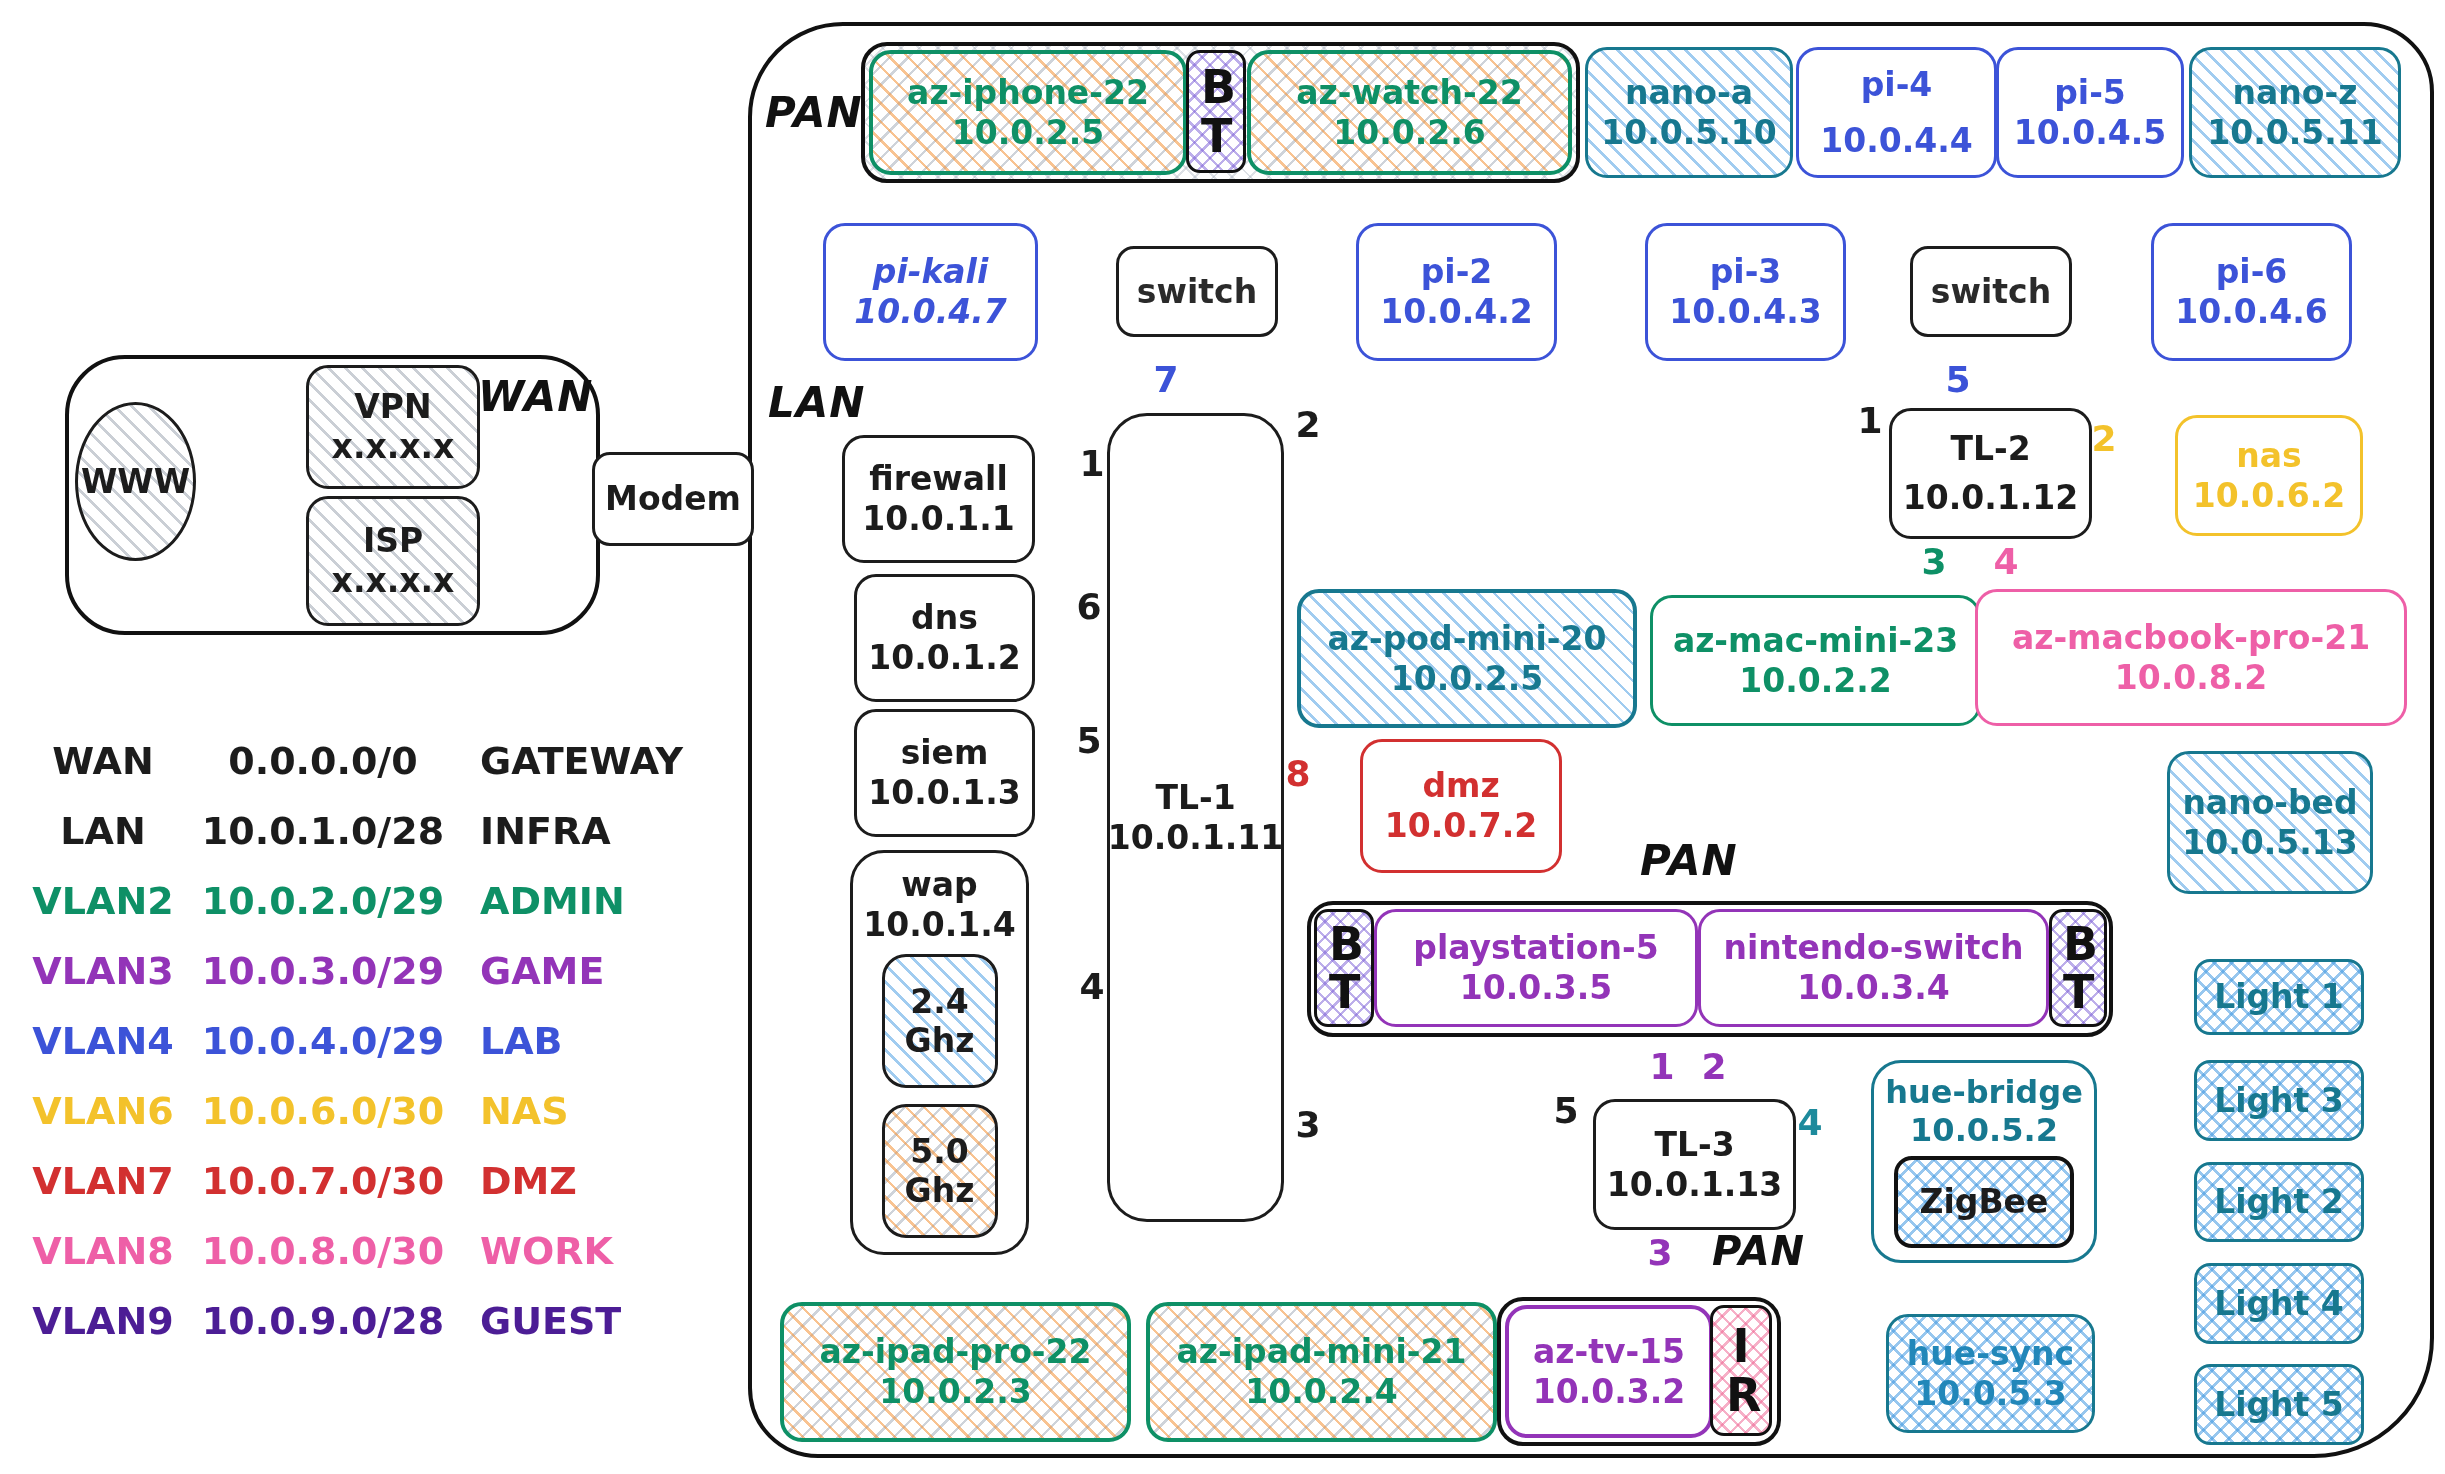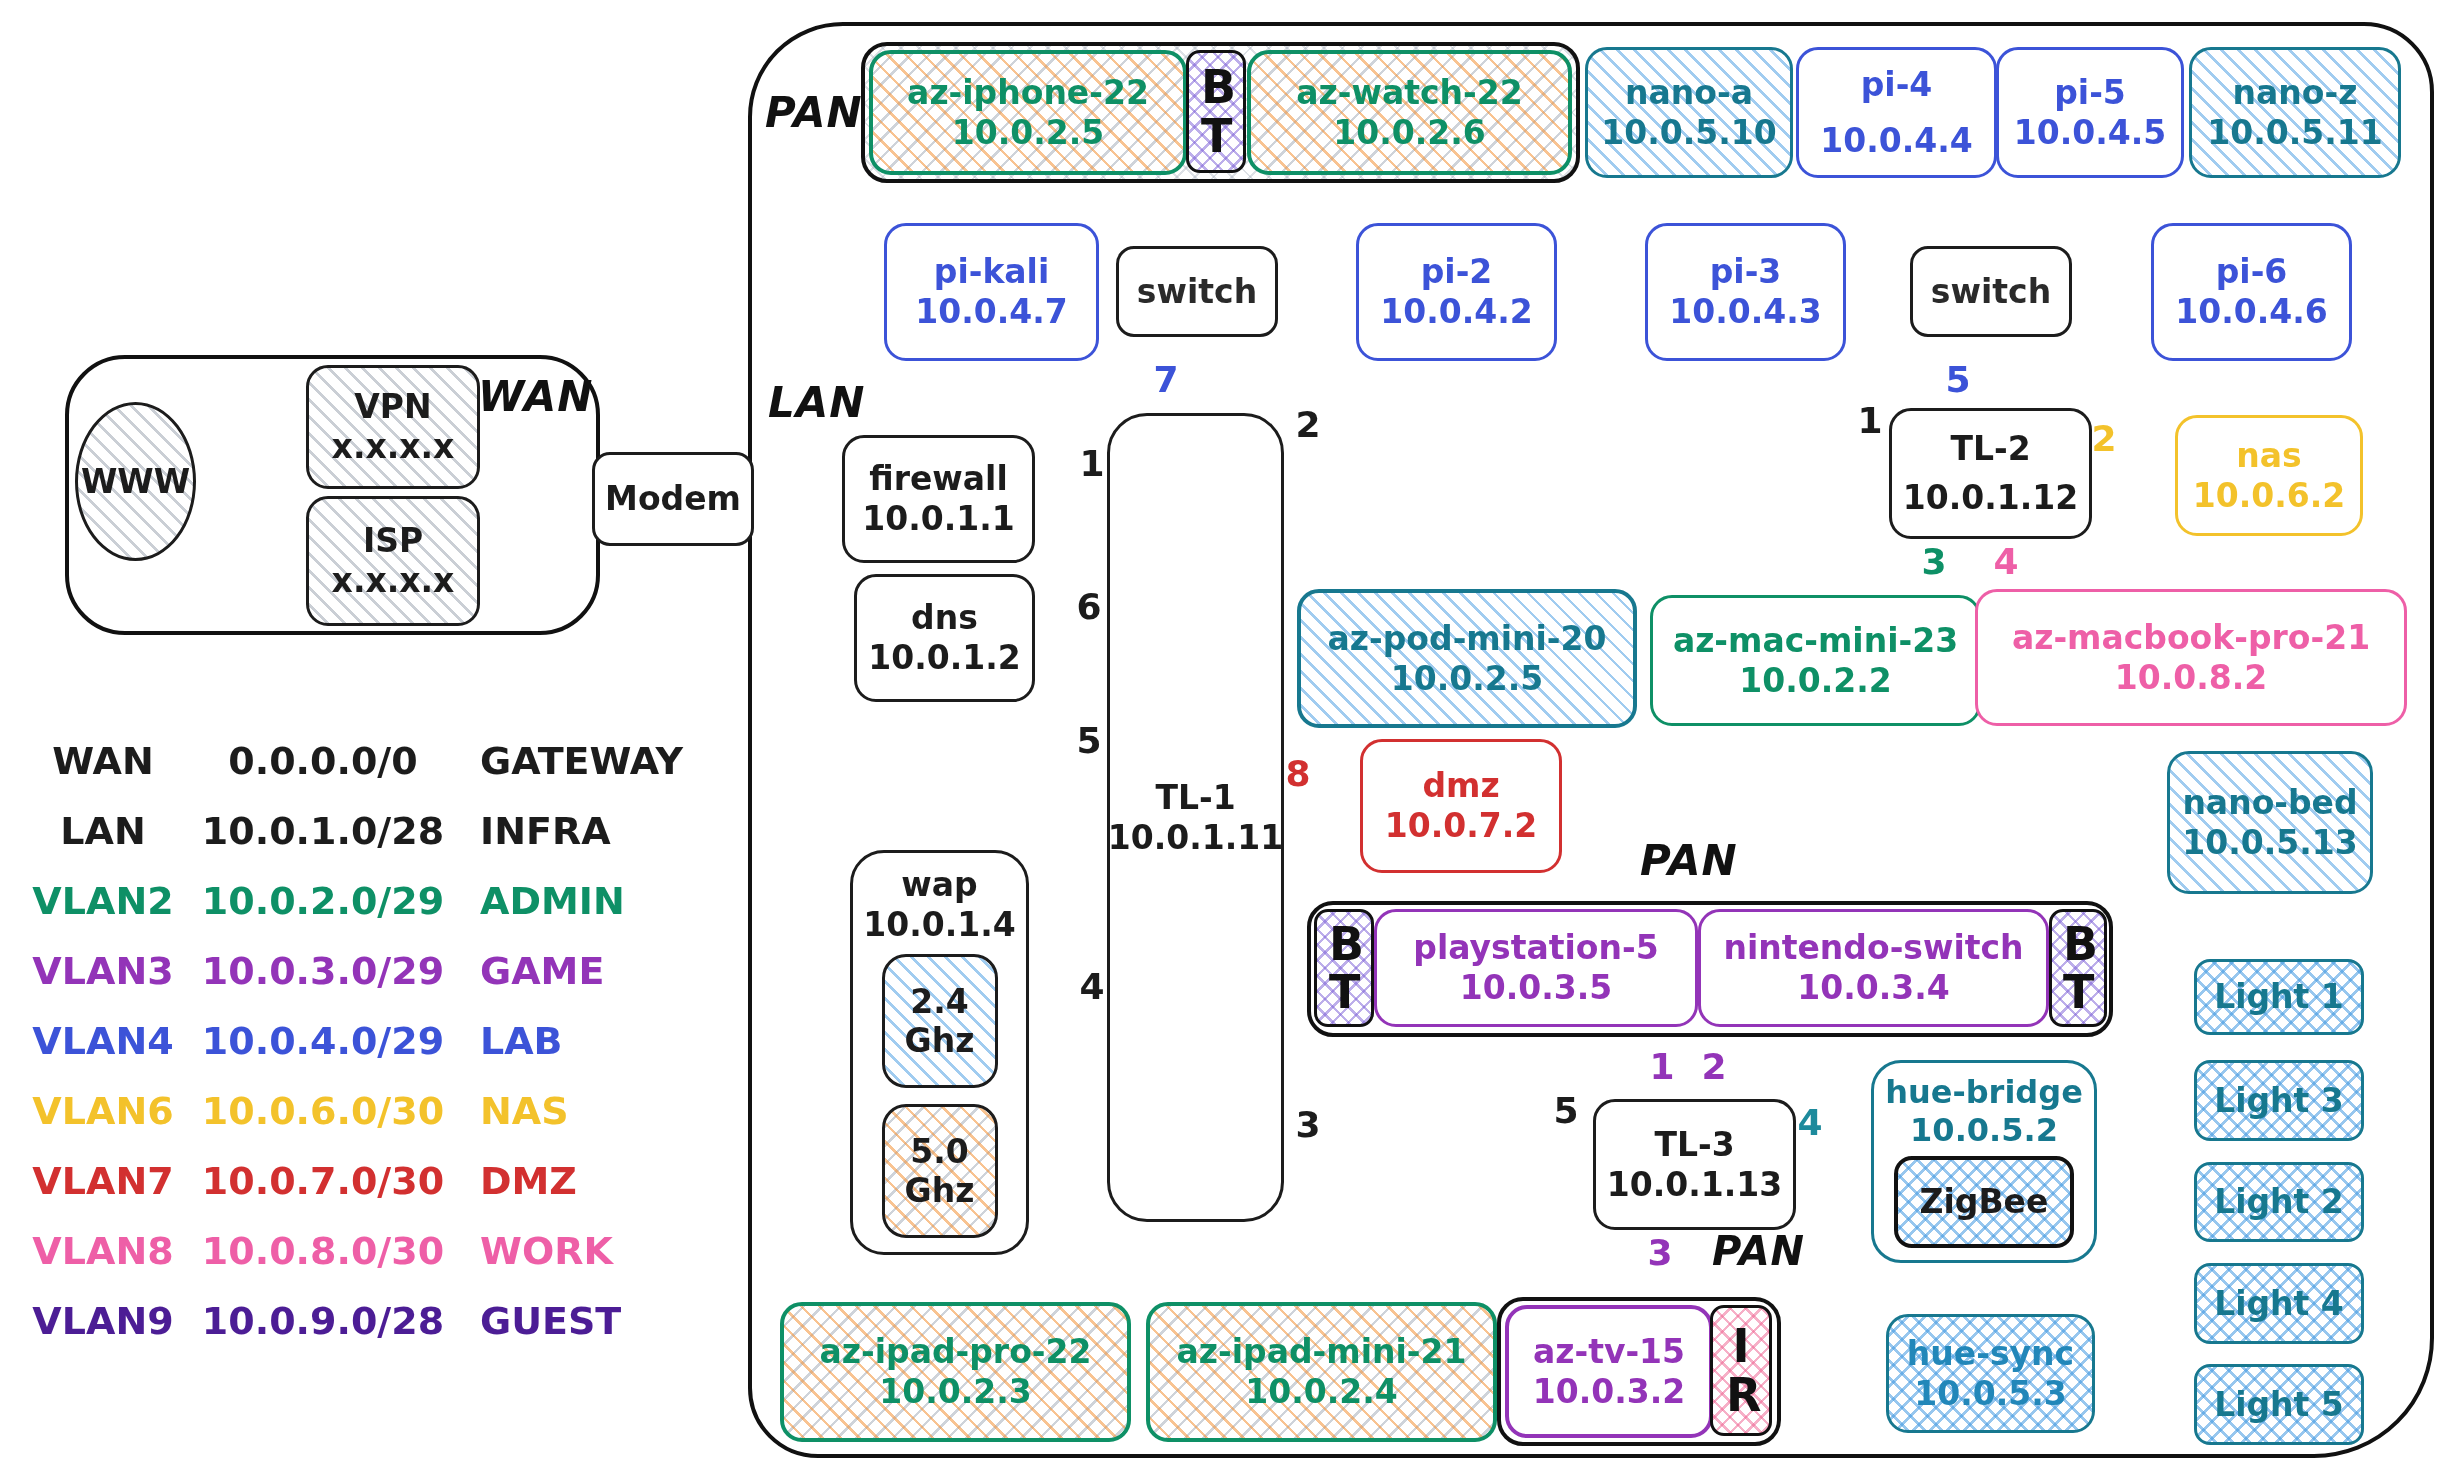--- a/index.html
+++ b/index.html
@@ -129,21 +129,21 @@
   </div>
   <div class="node c-lab" style="left:1996px;top:47px;width:182px;height:125px;">
     <span class="nm">pi-5</span>
     <span class="ip">10.0.4.5</span>
   </div>
   <div class="node c-iot hx-bluediag" style="left:2189px;top:47px;width:206px;height:125px;">
     <span class="nm">nano-z</span>
     <span class="ip">10.0.5.11</span>
   </div>
 
-  <div class="node c-lab" style="left:884px;top:223px;width:209px;height:132px;">
+  <div class="node c-lab" style="left:823px;top:223px;width:209px;height:132px;font-style:italic;">
     <span class="nm">pi-kali</span>
     <span class="ip">10.0.4.7</span>
   </div>
   <div class="node" style="left:1116px;top:246px;width:156px;height:85px;border-radius:18px;color:#2a2a2a;">
     <span class="nm">switch</span>
   </div>
   <div class="node c-lab" style="left:1356px;top:223px;width:195px;height:132px;">
     <span class="nm">pi-2</span>
     <span class="ip">10.0.4.2</span>
   </div>
@@ -159,20 +159,24 @@
     <span class="ip">10.0.4.6</span>
   </div>
 
   <div class="node" style="left:842px;top:435px;width:187px;height:122px;">
     <span class="nm">firewall</span>
     <span class="ip">10.0.1.1</span>
   </div>
   <div class="node" style="left:854px;top:574px;width:175px;height:122px;">
     <span class="nm">dns</span>
     <span class="ip">10.0.1.2</span>
+  </div>
+  <div class="node" style="left:854px;top:709px;width:175px;height:122px;">
+    <span class="nm">siem</span>
+    <span class="ip">10.0.1.3</span>
   </div>
   <div class="node" style="left:850px;top:850px;width:179px;height:405px;justify-content:flex-start;padding-top:12px;box-sizing:border-box;border-radius:34px;">
     <span class="nm">wap</span>
     <span class="ip">10.0.1.4</span>
     <div class="node hx-bluediag t-black" style="position:relative;left:0;top:10px;width:110px;height:128px;border-radius:24px;">
       <span>2.4</span>
       <span>Ghz</span>
     </div>
     <div class="node hx-orange t-black" style="position:relative;left:0;top:26px;width:110px;height:128px;border-radius:24px;border-color:#1c1c1c;">
       <span>5.0</span>

